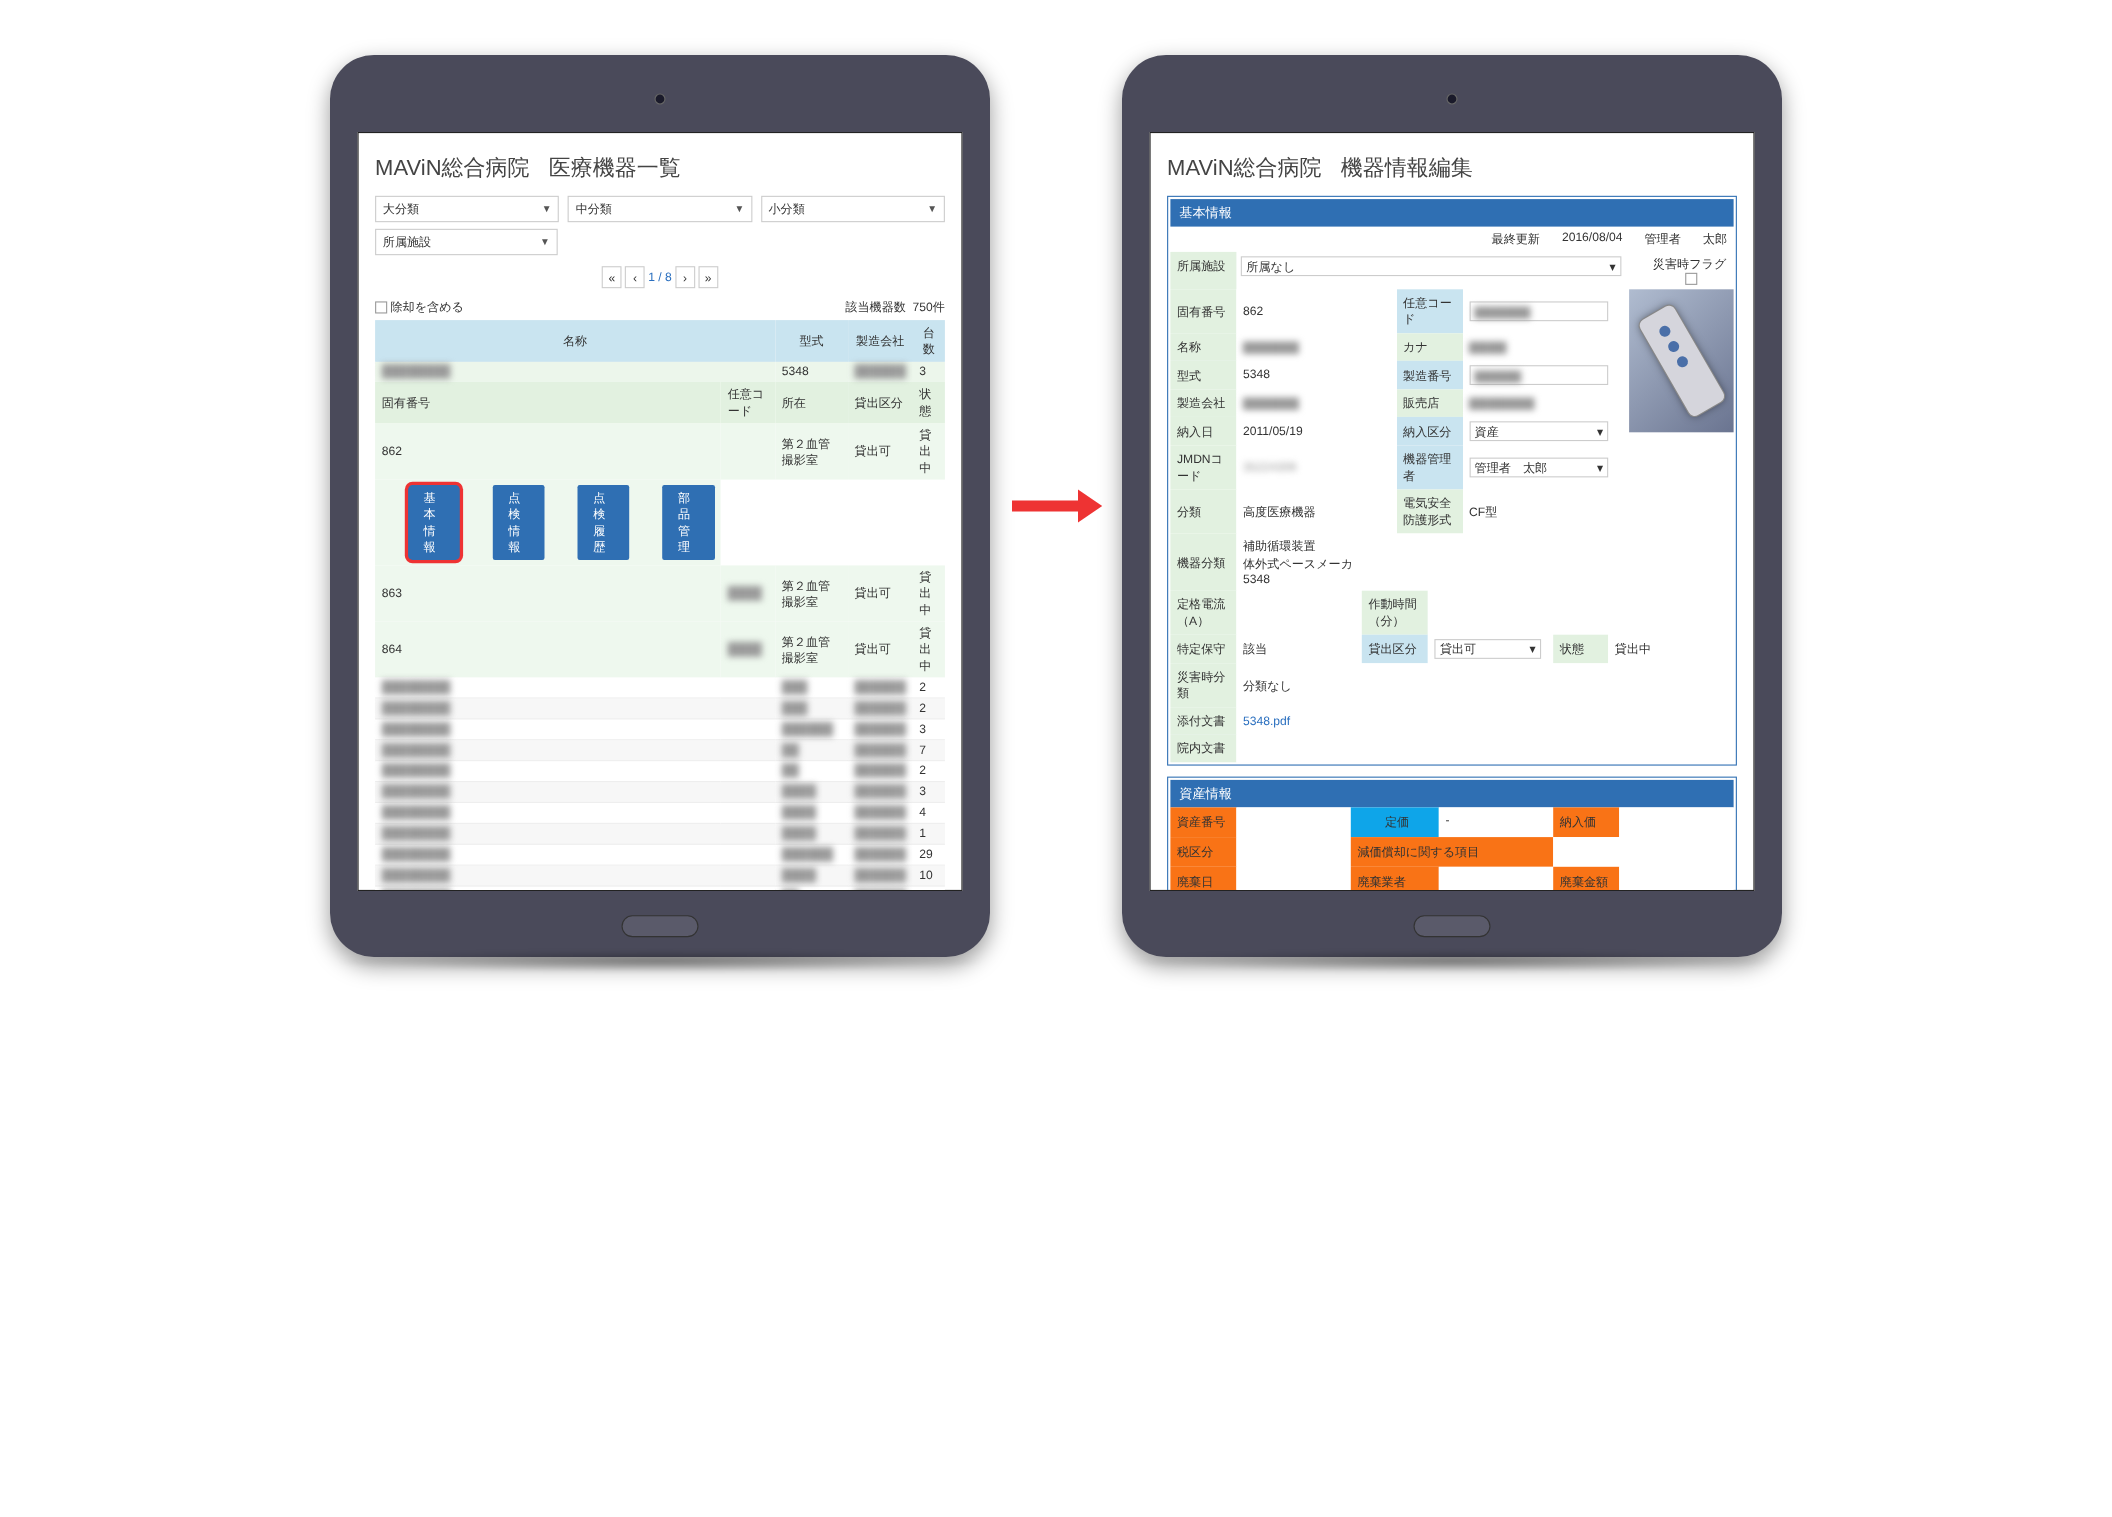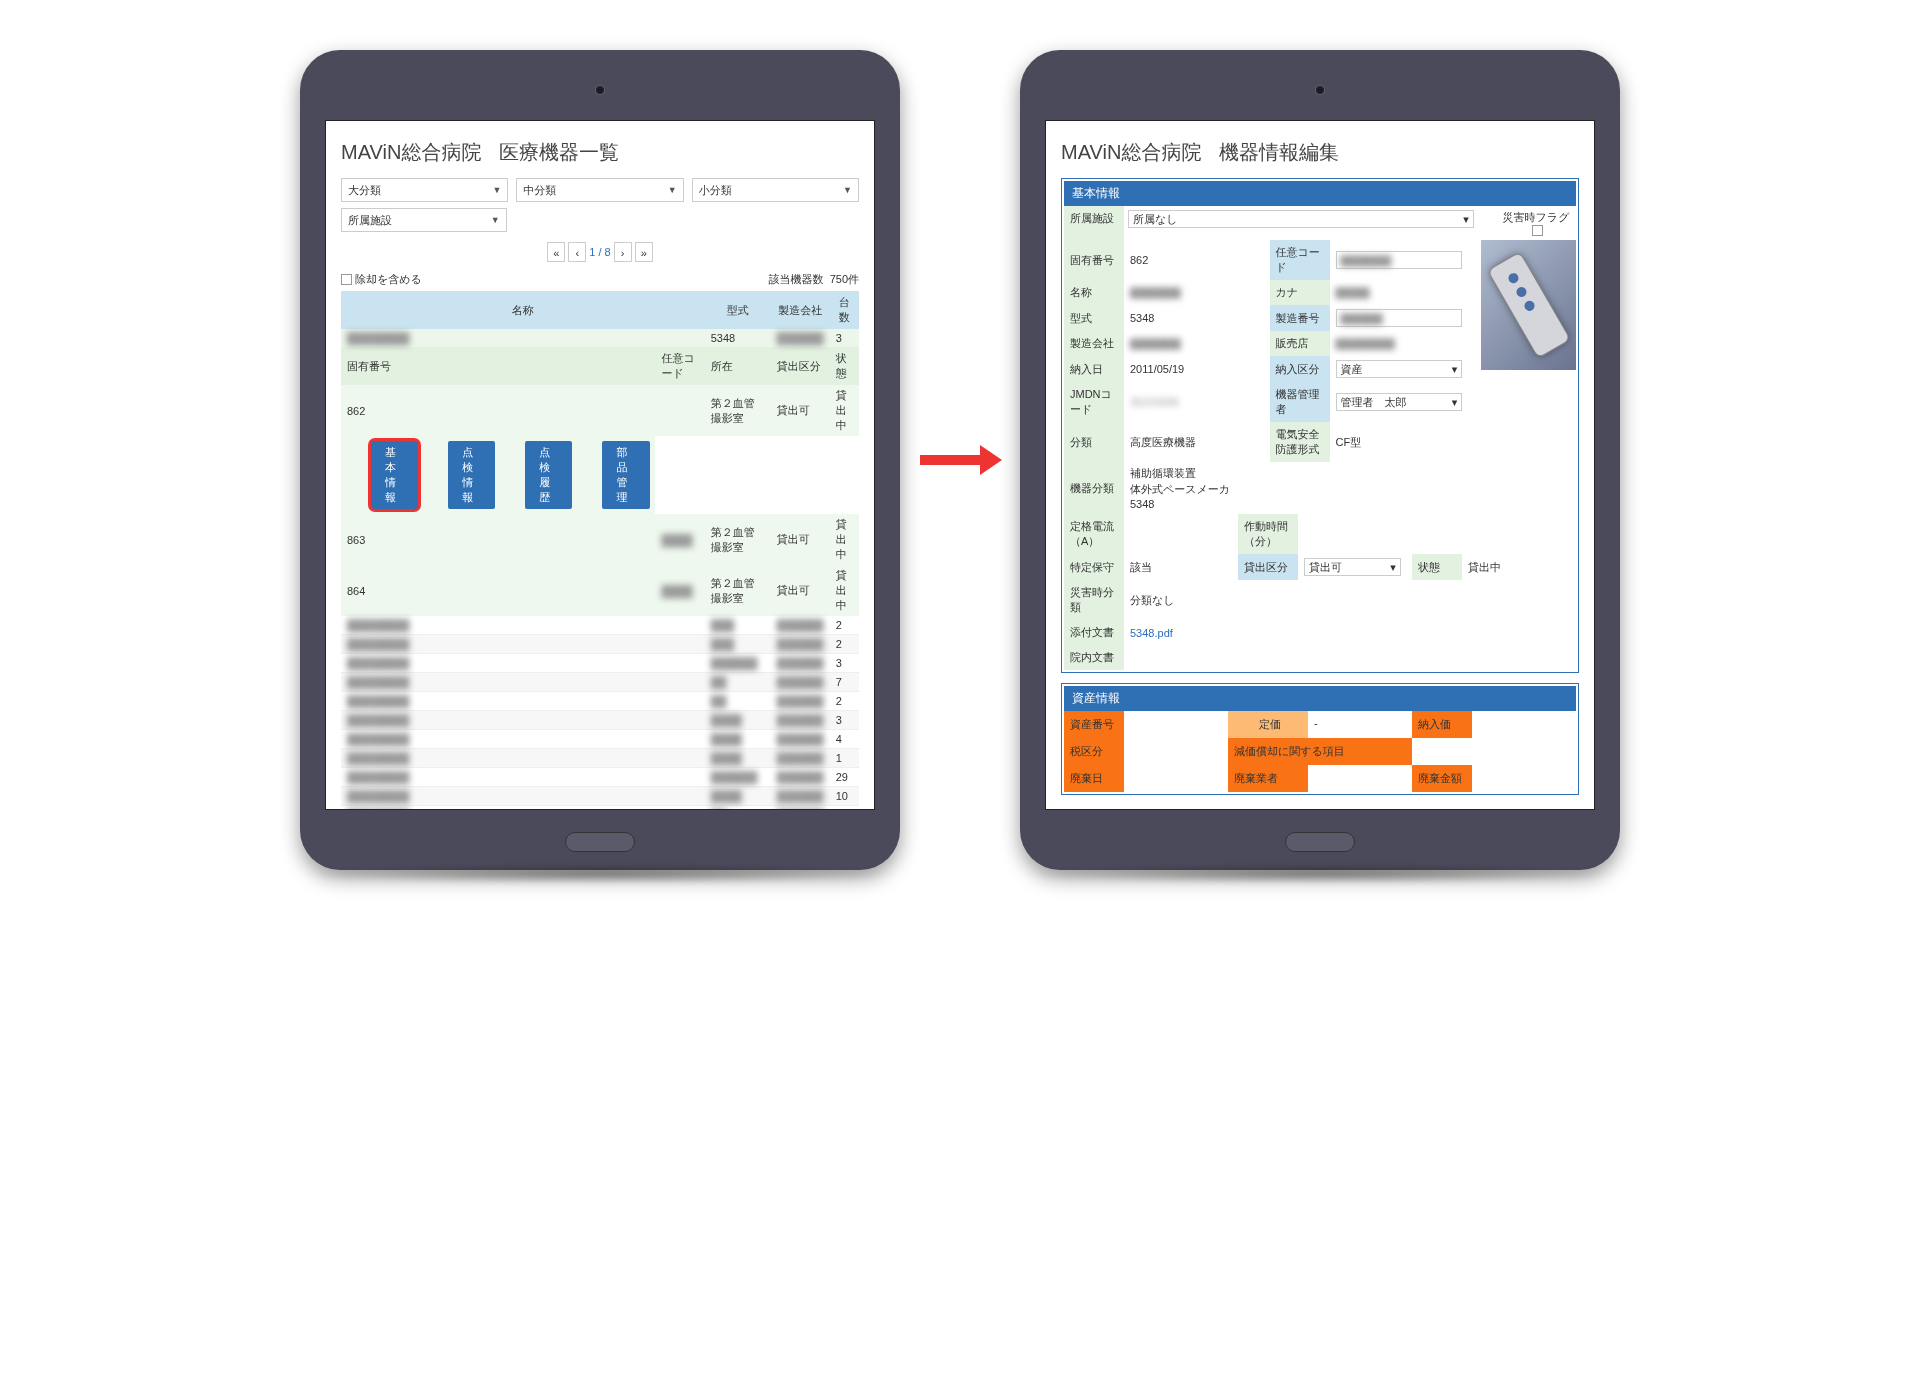--- a/index.html
+++ b/index.html
@@ -52,21 +52,21 @@
     position:relative; display:flex; align-items:center; justify-content:center;
   }
   .device-body { width:36px; height:100px; background:#d5d5dc; transform:rotate(-30deg); border-radius:6px; box-shadow:0 0 0 1px #888, 0 0 8px rgba(0,0,0,0.5); position:relative;}
   .dot { width:10px; height:10px; background:#4a6fa8; border-radius:50%; position:absolute; left:50%; transform:translateX(-50%);}
   .d1{top:14px}.d2{top:30px}.d3{top:46px}
   .right-layout { display:flex; gap:6px; align-items:flex-start;}
   .right-layout .gridwrap { flex:1;}
   .link { color:#2a6fbf;}
   .asset-grid { display:grid; grid-template-columns:60px 1fr 80px 1fr 60px 1fr; font-size:11px;}
   .asset-grid .lab { background:#f97316; padding:6px;}
-  .asset-grid .lab.blue{ background:#fdba74;padding-left:31px;}
+  .asset-grid .lab.blue{ background:#0ea5e9;padding-left:31px;}
   .asset-grid .val { padding:6px; background:#fff;}
 
   
   .arrow { align-self:center; width:80px; position:relative; margin-top:0;}
   .arrow .shaft { height:10px; background:#e33; width:60px;}
   .arrow .head { width:0;height:0; border-top:15px solid transparent; border-bottom:15px solid transparent; border-left:22px solid #e33; position:absolute; right:-2px; top:-10px;}
 </style>
 </head>
 <body>
 
@@ -251,20 +251,26 @@
     <div class="camera"></div>
     <div class="screen">
       <div class="app">
         <div class="title">
           <span class="t1">MAViN総合病院</span>
           <span>機器情報編集</span>
         </div>
 
         <div class="box">
           <div class="section-hdr">基本情報</div>
+          <div class="meta">
+            <span>最終更新</span>
+            <span>2016/08/04</span>
+            <span>管理者</span>
+            <span>太郎</span>
+          </div>
 
           <div style="display:grid; grid-template-columns:60px 1fr 80px; font-size:11px;">
             <div class="lab" style="background:#e2f1e0;padding:5px 6px;">所属施設</div>
             <div class="val" style="padding:4px;">
                 <div class="input">
                   <span>所属なし</span>
                   <span class="caret">▾</span>
                 </div>
               </div>
             <div class="val" style="padding:4px;display:flex;align-items:center;justify-content:flex-end;flex-direction:column;">

